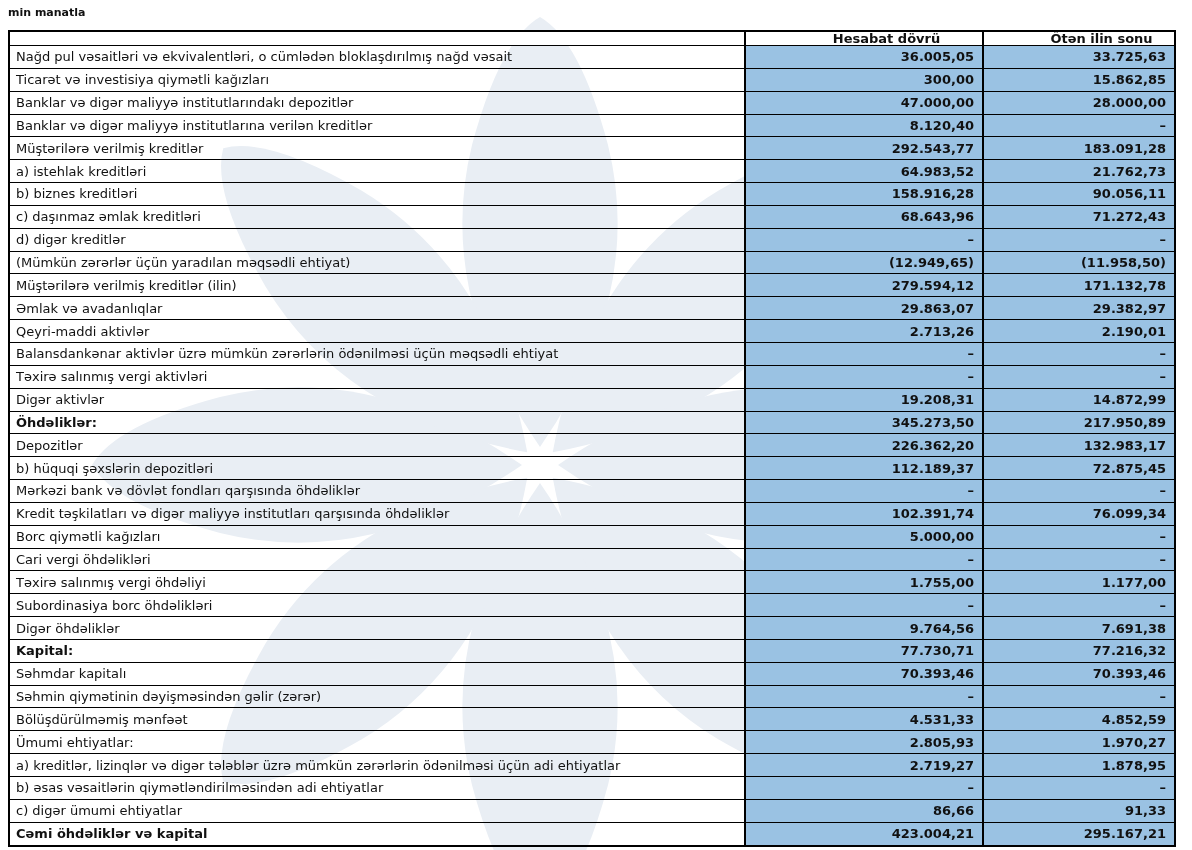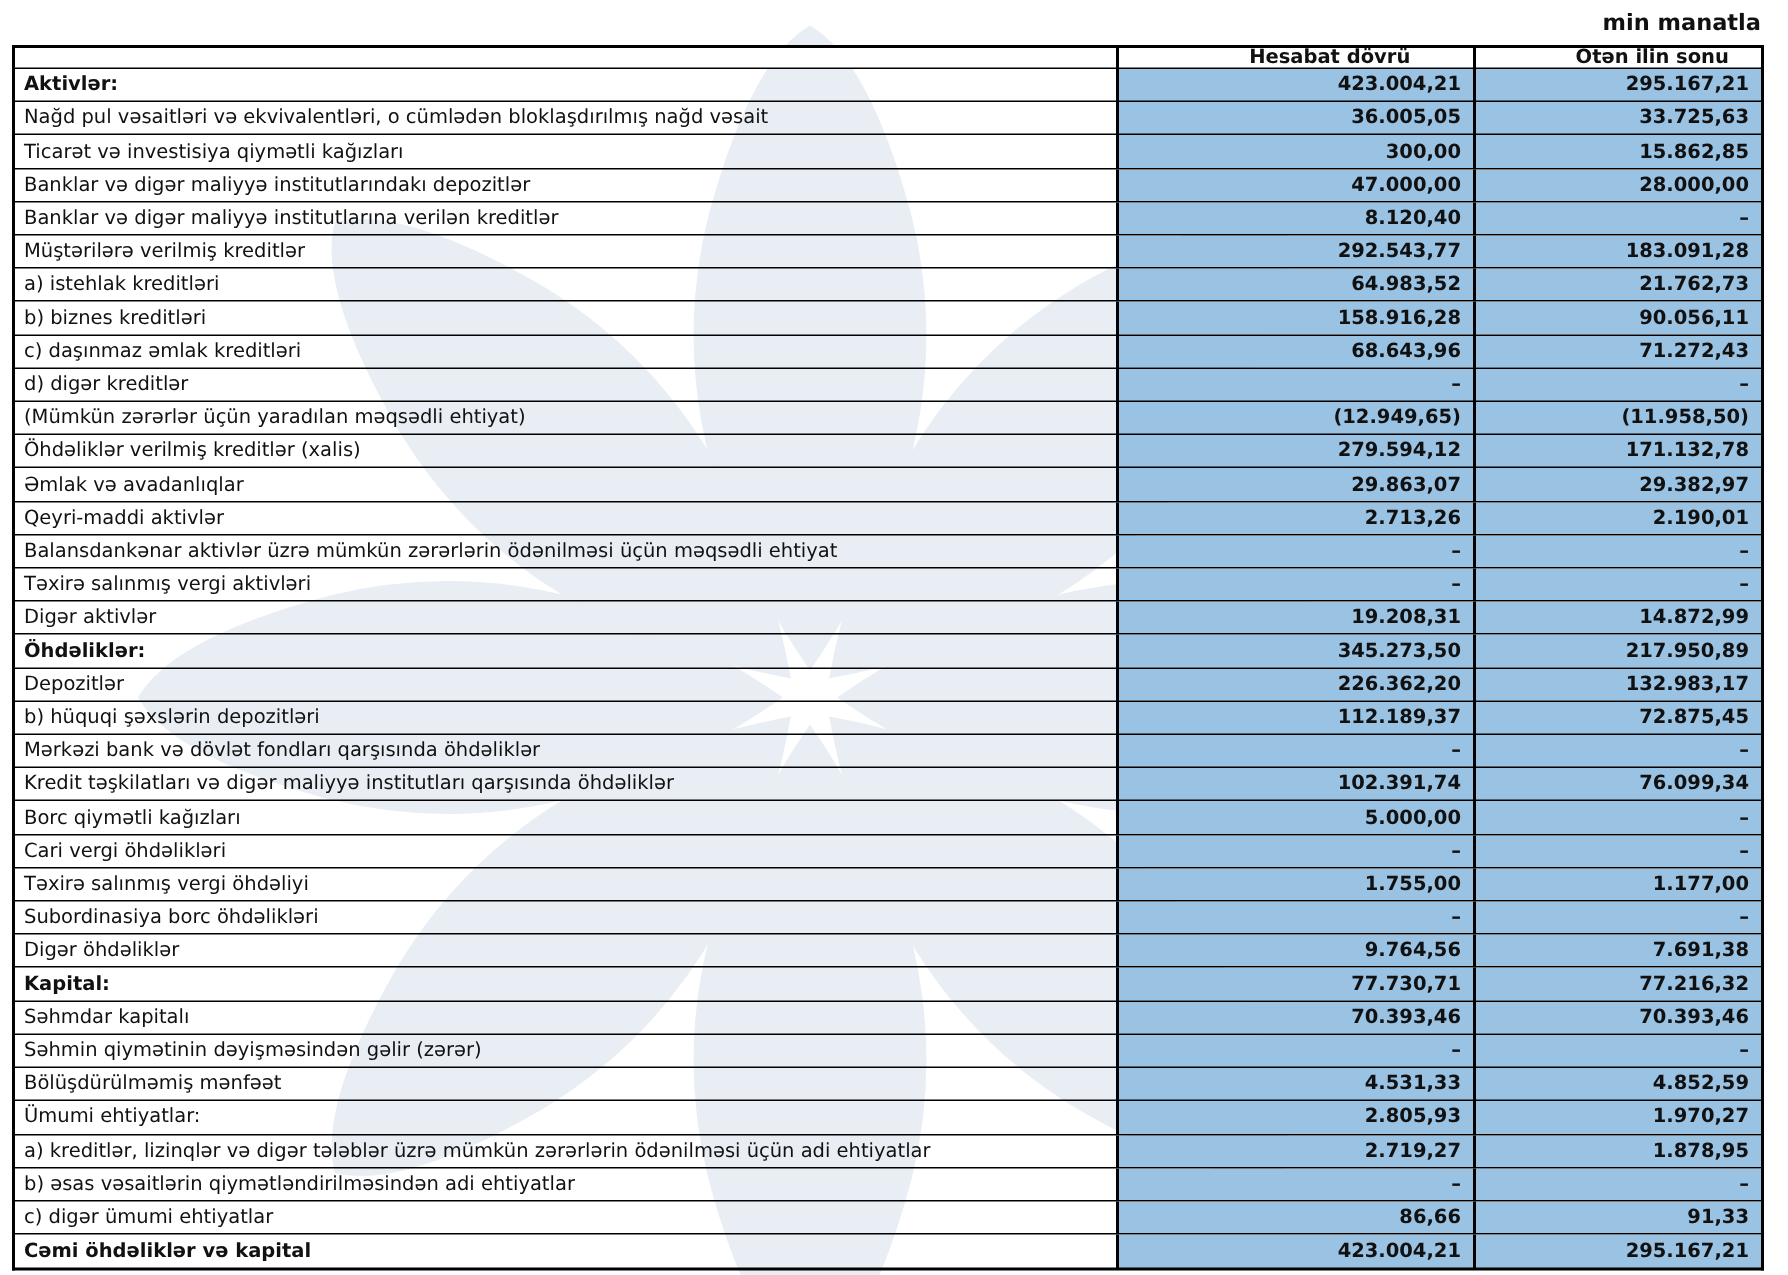--- a/index.html
+++ b/index.html
@@ -11,22 +11,22 @@
     font-family: "DejaVu Sans", "Liberation Sans", sans-serif;
     color: #111;
   }
   .watermark {
     position: absolute; left: 0; top: 0; z-index: 0;
     pointer-events: none;
   }
   .petal { fill: var(--wm-fill, #E9EEF4); }
   .unit-label {
     position: absolute; left: 8px; top: 6px; width: 1166px;
-    text-align: right;
-    font-weight: bold; font-size: 15px;
+    text-align: left;
+    font-weight: bold; font-size: 11px;
     z-index: 2;
   }
   table.sheet {
     position: absolute; left: 8px; top: 30px;
     width: 1166px; height: 817px;
     border-collapse: collapse; table-layout: fixed;
     z-index: 1;
     border: 2px solid #000;
   }
   col.label-col   { width: 736px; }
@@ -80,25 +80,20 @@
     <col class="previous-col">
   </colgroup>
   <thead>
     <tr>
       <th class="label-head"></th>
       <th class="value-head">Hesabat dövrü</th>
       <th class="value-head">Ötən ilin sonu</th>
     </tr>
   </thead>
   <tbody>
-      <tr class="bold">
-        <td class="label-cell">Aktivlər:</td>
-        <td class="value-cell">423.004,21</td>
-        <td class="value-cell">295.167,21</td>
-      </tr>
       <tr>
         <td class="label-cell">Nağd pul vəsaitləri və  ekvivalentləri, o cümlədən bloklaşdırılmış nağd vəsait</td>
         <td class="value-cell">36.005,05</td>
         <td class="value-cell">33.725,63</td>
       </tr>
       <tr>
         <td class="label-cell">Ticarət və investisiya qiymətli kağızları</td>
         <td class="value-cell">300,00</td>
         <td class="value-cell">15.862,85</td>
       </tr>
@@ -136,21 +131,21 @@
         <td class="label-cell">d) digər kreditlər</td>
         <td class="value-cell">–</td>
         <td class="value-cell">–</td>
       </tr>
       <tr>
         <td class="label-cell">(Mümkün zərərlər üçün yaradılan məqsədli ehtiyat)</td>
         <td class="value-cell">(12.949,65)</td>
         <td class="value-cell">(11.958,50)</td>
       </tr>
       <tr>
-        <td class="label-cell">Öhdəliklər verilmiş kreditlər (xalis)</td>
+        <td class="label-cell">Müştərilərə verilmiş kreditlər (ilin)</td>
         <td class="value-cell">279.594,12</td>
         <td class="value-cell">171.132,78</td>
       </tr>
       <tr>
         <td class="label-cell">Əmlak və avadanlıqlar</td>
         <td class="value-cell">29.863,07</td>
         <td class="value-cell">29.382,97</td>
       </tr>
       <tr>
         <td class="label-cell">Qeyri-maddi aktivlər</td>

